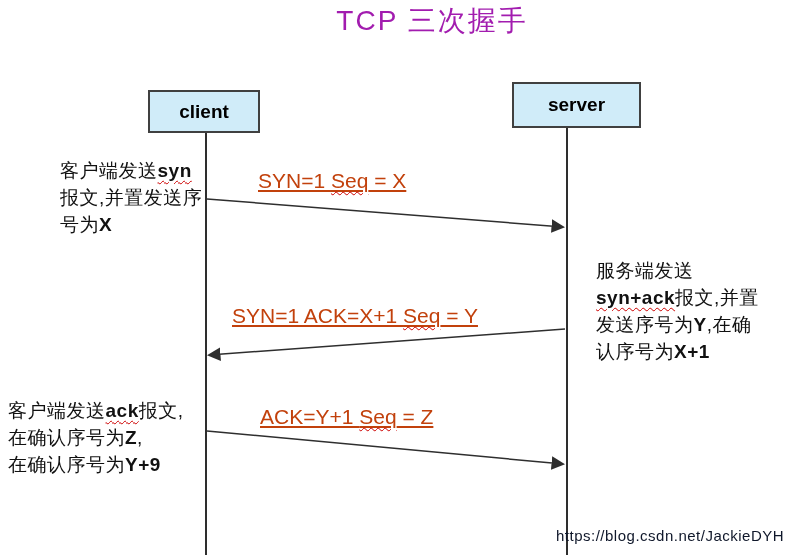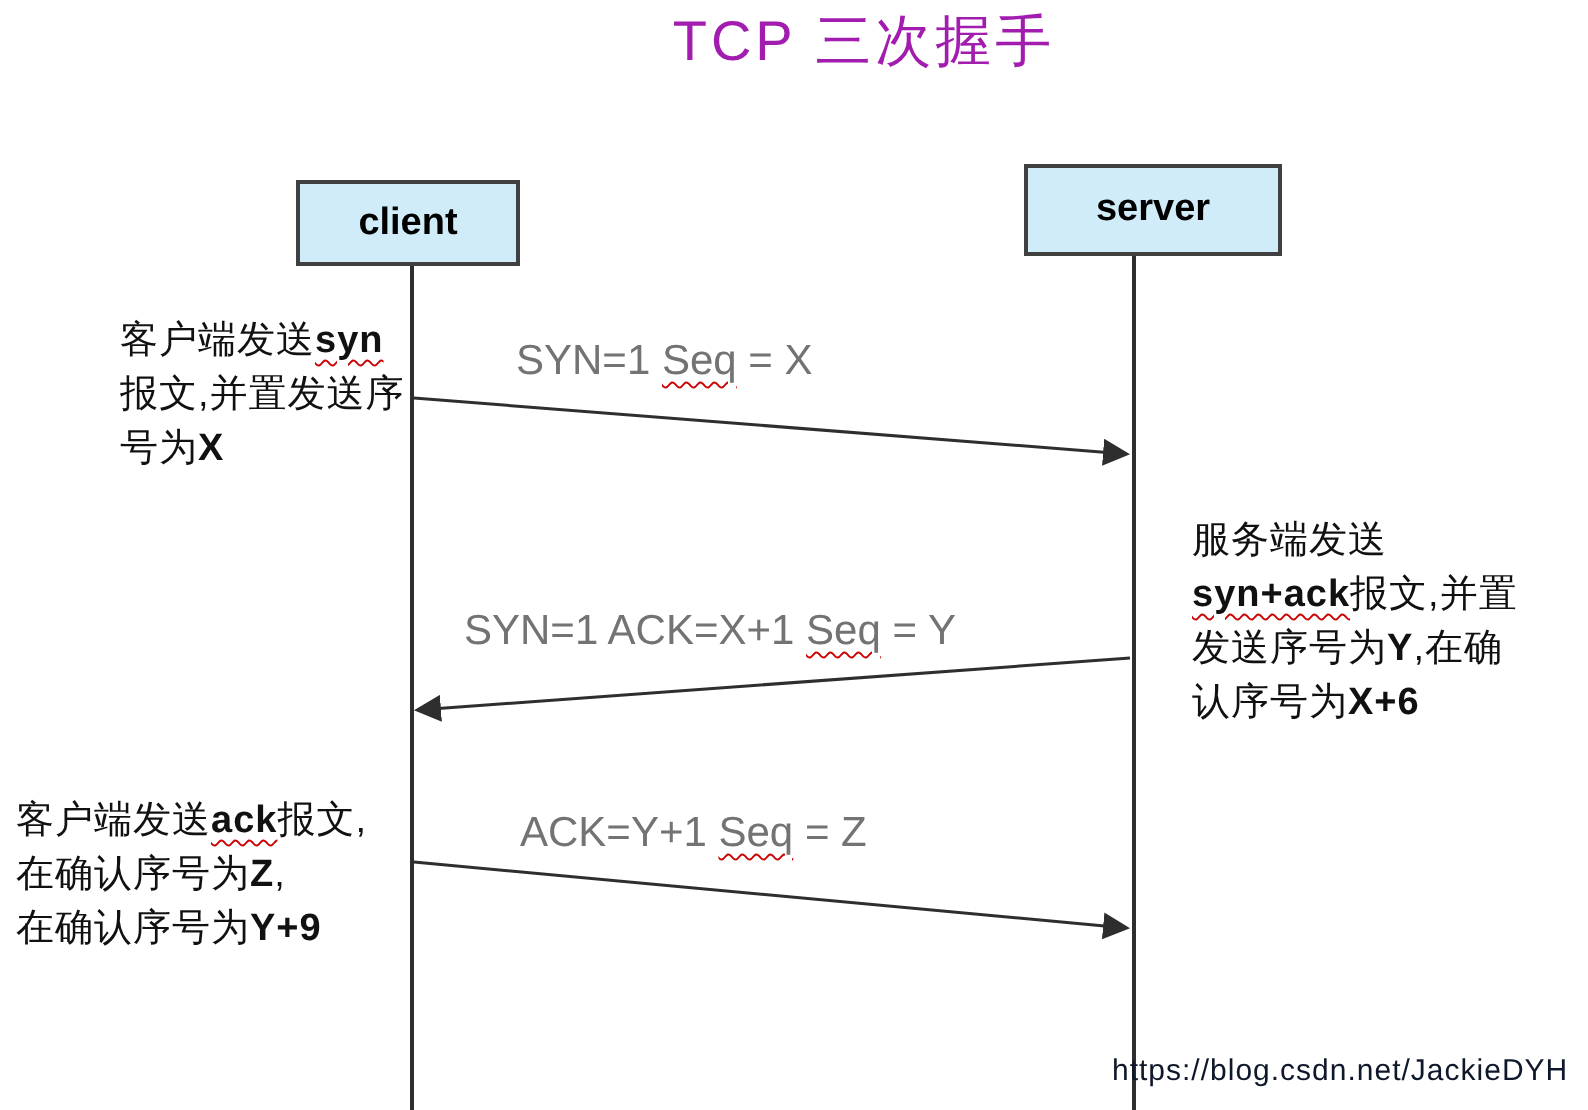--- a/index.html
+++ b/index.html
@@ -18,21 +18,21 @@
     box-sizing:border-box; display:flex; align-items:center; justify-content:center;
     font-weight:bold; font-size:19px; color:#000;
   }
   #client-box { left:148px; top:90px; width:112px; height:43px; }
   #server-box { left:512px; top:82px; width:129px; height:46px; }
   .lifeline { position:absolute; width:2px; background:#2e2e2e; }
   #client-line { left:205px; top:133px; height:422px; }
   #server-line { left:566px; top:128px; height:427px; }
   svg.arrows { position:absolute; left:0; top:0; pointer-events:none; }
   .msg-label {
-    position:absolute; font-size:21px; color:#737373; white-space:nowrap;
+    position:absolute; font-size:21px; color:#c2410c; white-space:nowrap;text-decoration:underline;
   }
   #msg1 { left:258px; top:169px; }
   #msg2 { left:232px; top:304px; }
   #msg3 { left:260px; top:405px; }
   .note {
     position:absolute; font-size:19px; line-height:27px; color:#111;
     letter-spacing:0.5px;
   }
   #note-client-syn   { left:12px;  top:157px; width:205px;margin-left:48px; }
   #note-server-synack{ left:596px; top:257px; width:198px; }
@@ -74,18 +74,18 @@
     <line x1="207" y1="199" x2="563" y2="227" stroke="#2e2e2e" stroke-width="1.5" marker-end="url(#arrow)"></line>
     <line x1="565" y1="329" x2="209" y2="355" stroke="#2e2e2e" stroke-width="1.5" marker-end="url(#arrow)"></line>
     <line x1="207" y1="431" x2="563" y2="464" stroke="#2e2e2e" stroke-width="1.5" marker-end="url(#arrow)"></line>
   </svg>
 
   <div class="msg-label" id="msg1"><span>SYN=1  </span><span class="wavy">Seq</span><span> = X</span></div>
   <div class="msg-label" id="msg2"><span>SYN=1  ACK=X+1 </span><span class="wavy">Seq</span><span> = Y</span></div>
   <div class="msg-label" id="msg3"><span>ACK=Y+1 </span><span class="wavy">Seq</span><span> = Z</span></div>
 
   <div class="note" id="note-client-syn"><span>客户端发送</span><span class="b wavy">syn</span><br><span>报文,并置发送序</span><br><span>号为</span><span class="b">X</span></div>
-  <div class="note" id="note-server-synack"><span>服务端发送</span><br><span class="b wavy">syn+ack</span><span>报文,并置</span><br><span>发送序号为</span><span class="b">Y</span><span>,在确</span><br><span>认序号为</span><span class="b">X+6</span></div>
+  <div class="note" id="note-server-synack"><span>服务端发送</span><br><span class="b wavy">syn+ack</span><span>报文,并置</span><br><span>发送序号为</span><span class="b">Y</span><span>,在确</span><br><span>认序号为</span><span class="b">X+1</span></div>
   <div class="note" id="note-client-ack"><span>客户端发送</span><span class="b wavy">ack</span><span>报文,</span><br><span>在确认序号为</span><span class="b">Z</span><span>,</span><br><span>在确认序号为</span><span class="b">Y+9</span></div>
 
   <div class="watermark">https://blog.csdn.net/JackieDYH</div>
 
 </div>
 
 </body></html>

